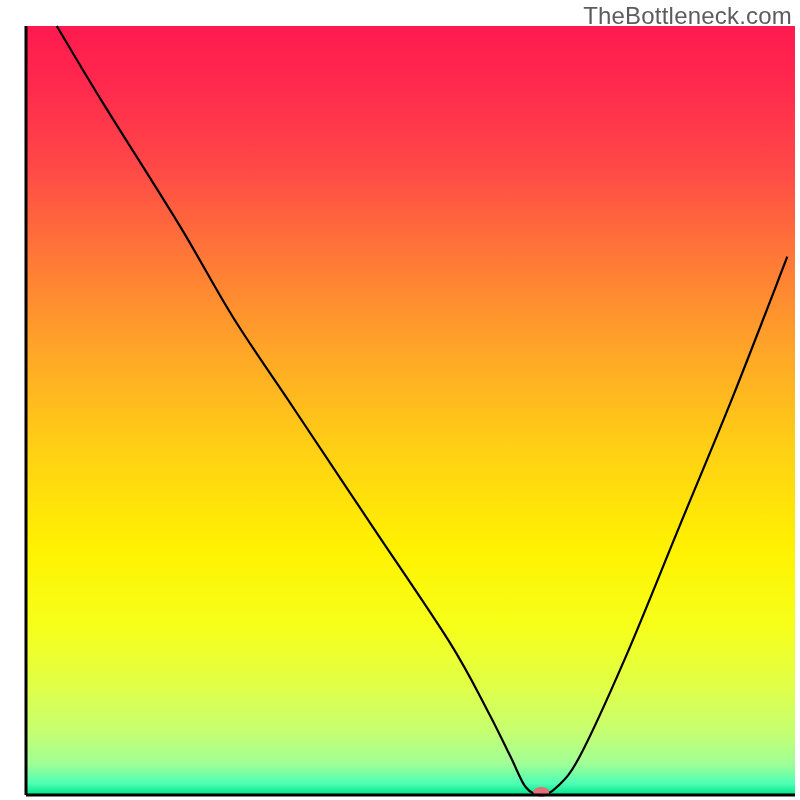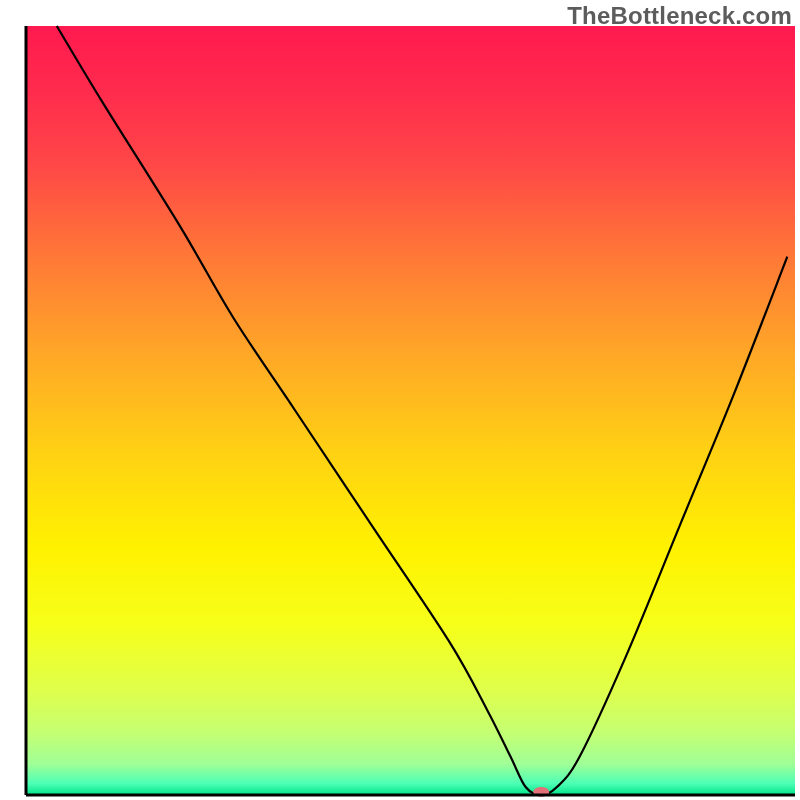--- a/index.html
+++ b/index.html
@@ -14,21 +14,21 @@
   .chart-wrap {
     position: relative;
     width: 800px;
     height: 800px;
   }
   .watermark {
     position: absolute;
     top: 2px;
     right: 8px;
     font-size: 24px;
-    font-weight: 700;
+    font-weight: 400;
     color: #5c5c5c;
     letter-spacing: 0.2px;
     user-select: none;
   }
   svg {
     display: block;
   }
 </style>
 </head>
 <body>

